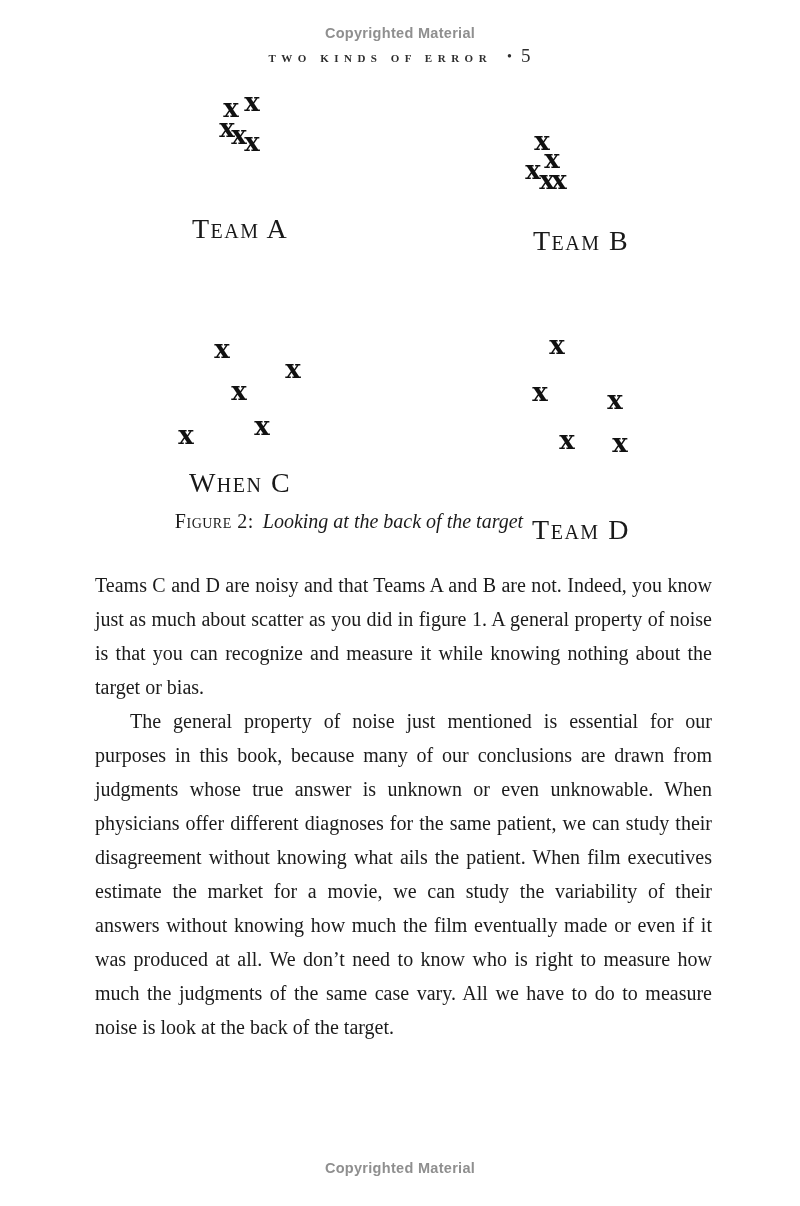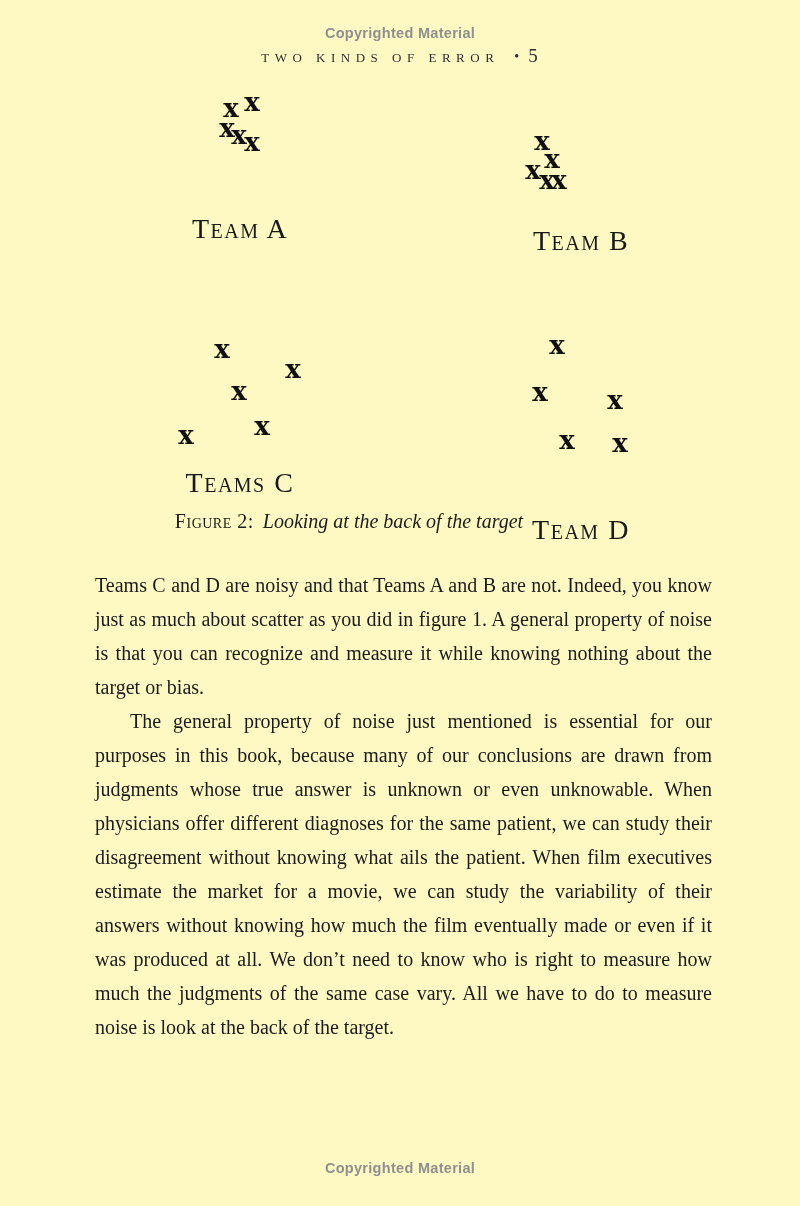--- a/index.html
+++ b/index.html
@@ -1,32 +1,32 @@
 <!DOCTYPE html>
 <html><head>
 <meta charset="utf-8">
 <style>
   html,body { margin:0; padding:0; background:#e8e8e8; }
   .page {
     position:relative; width:800px; height:1206px; margin:0 auto;
-    background:#fef9c3; overflow:hidden;
+    background:#ffffff; overflow:hidden;
     font-family:"Liberation Serif", serif; color:#1c1c1c;
   }
   .copyright {
     position:absolute; left:0; width:100%; text-align:center;
     font-family:"Liberation Sans", sans-serif; font-weight:bold;
     font-size:14.5px; color:#8f8f8f; letter-spacing:0.3px;
   }
   .copyright.top { top:25px; }
   .copyright.bottom { top:1160px; }
   .running-head {
     position:absolute; top:45px; left:0; width:100%; text-align:center;
     color:#2e2e2e; white-space:nowrap;
   }
-  .rh-title { font-size:13px; letter-spacing:5.5px; }
+  .rh-title { font-size:11px; letter-spacing:5.5px;font-weight:bold; }
   .rh-bullet { font-size:14px; margin:0 9px 0 15px; vertical-align:1px; }
   .rh-page { font-size:19px; letter-spacing:1px; }
   .figure-layer { position:absolute; left:0; top:0; width:800px; height:560px; }
   .x-mark {
     position:absolute; transform:translate(-50%,-56%);
     font-family:"DejaVu Serif", serif; font-weight:bold;
     font-size:26px; line-height:1; color:#111111;
   }
   .team-label {
     position:absolute; transform:translate(-50%,-50%);
@@ -70,21 +70,21 @@
       <span class="x-mark" style="left: 552px; top: 161px;">x</span>
       <span class="x-mark" style="left: 533px; top: 172px;">x</span>
       <span class="x-mark" style="left: 547px; top: 182px;">x</span>
       <span class="x-mark" style="left: 559px; top: 182px;">x</span>
       <span class="team-label" style="left: 581px; top: 241px;">Team B</span>
       <span class="x-mark" style="left: 222px; top: 351px;">x</span>
       <span class="x-mark" style="left: 293px; top: 371px;">x</span>
       <span class="x-mark" style="left: 239px; top: 393px;">x</span>
       <span class="x-mark" style="left: 262px; top: 428px;">x</span>
       <span class="x-mark" style="left: 186px; top: 437px;">x</span>
-      <span class="team-label" style="left: 240px; top: 483px;">Teams C</span>
+      <span class="team-label" style="left: 240px; top: 483px;">When C</span>
       <span class="x-mark" style="left: 557px; top: 347px;">x</span>
       <span class="x-mark" style="left: 540px; top: 394px;">x</span>
       <span class="x-mark" style="left: 615px; top: 402px;">x</span>
       <span class="x-mark" style="left: 567px; top: 442px;">x</span>
       <span class="x-mark" style="left: 620px; top: 445px;">x</span>
       <span class="team-label" style="left: 581px; top: 482px; margin-top: 48px;">Team D</span>
     </div>
 
   <div class="figure-caption">
     <span class="caption-label">Figure 2:</span><span class="caption-text">Looking at the back of the target</span>

